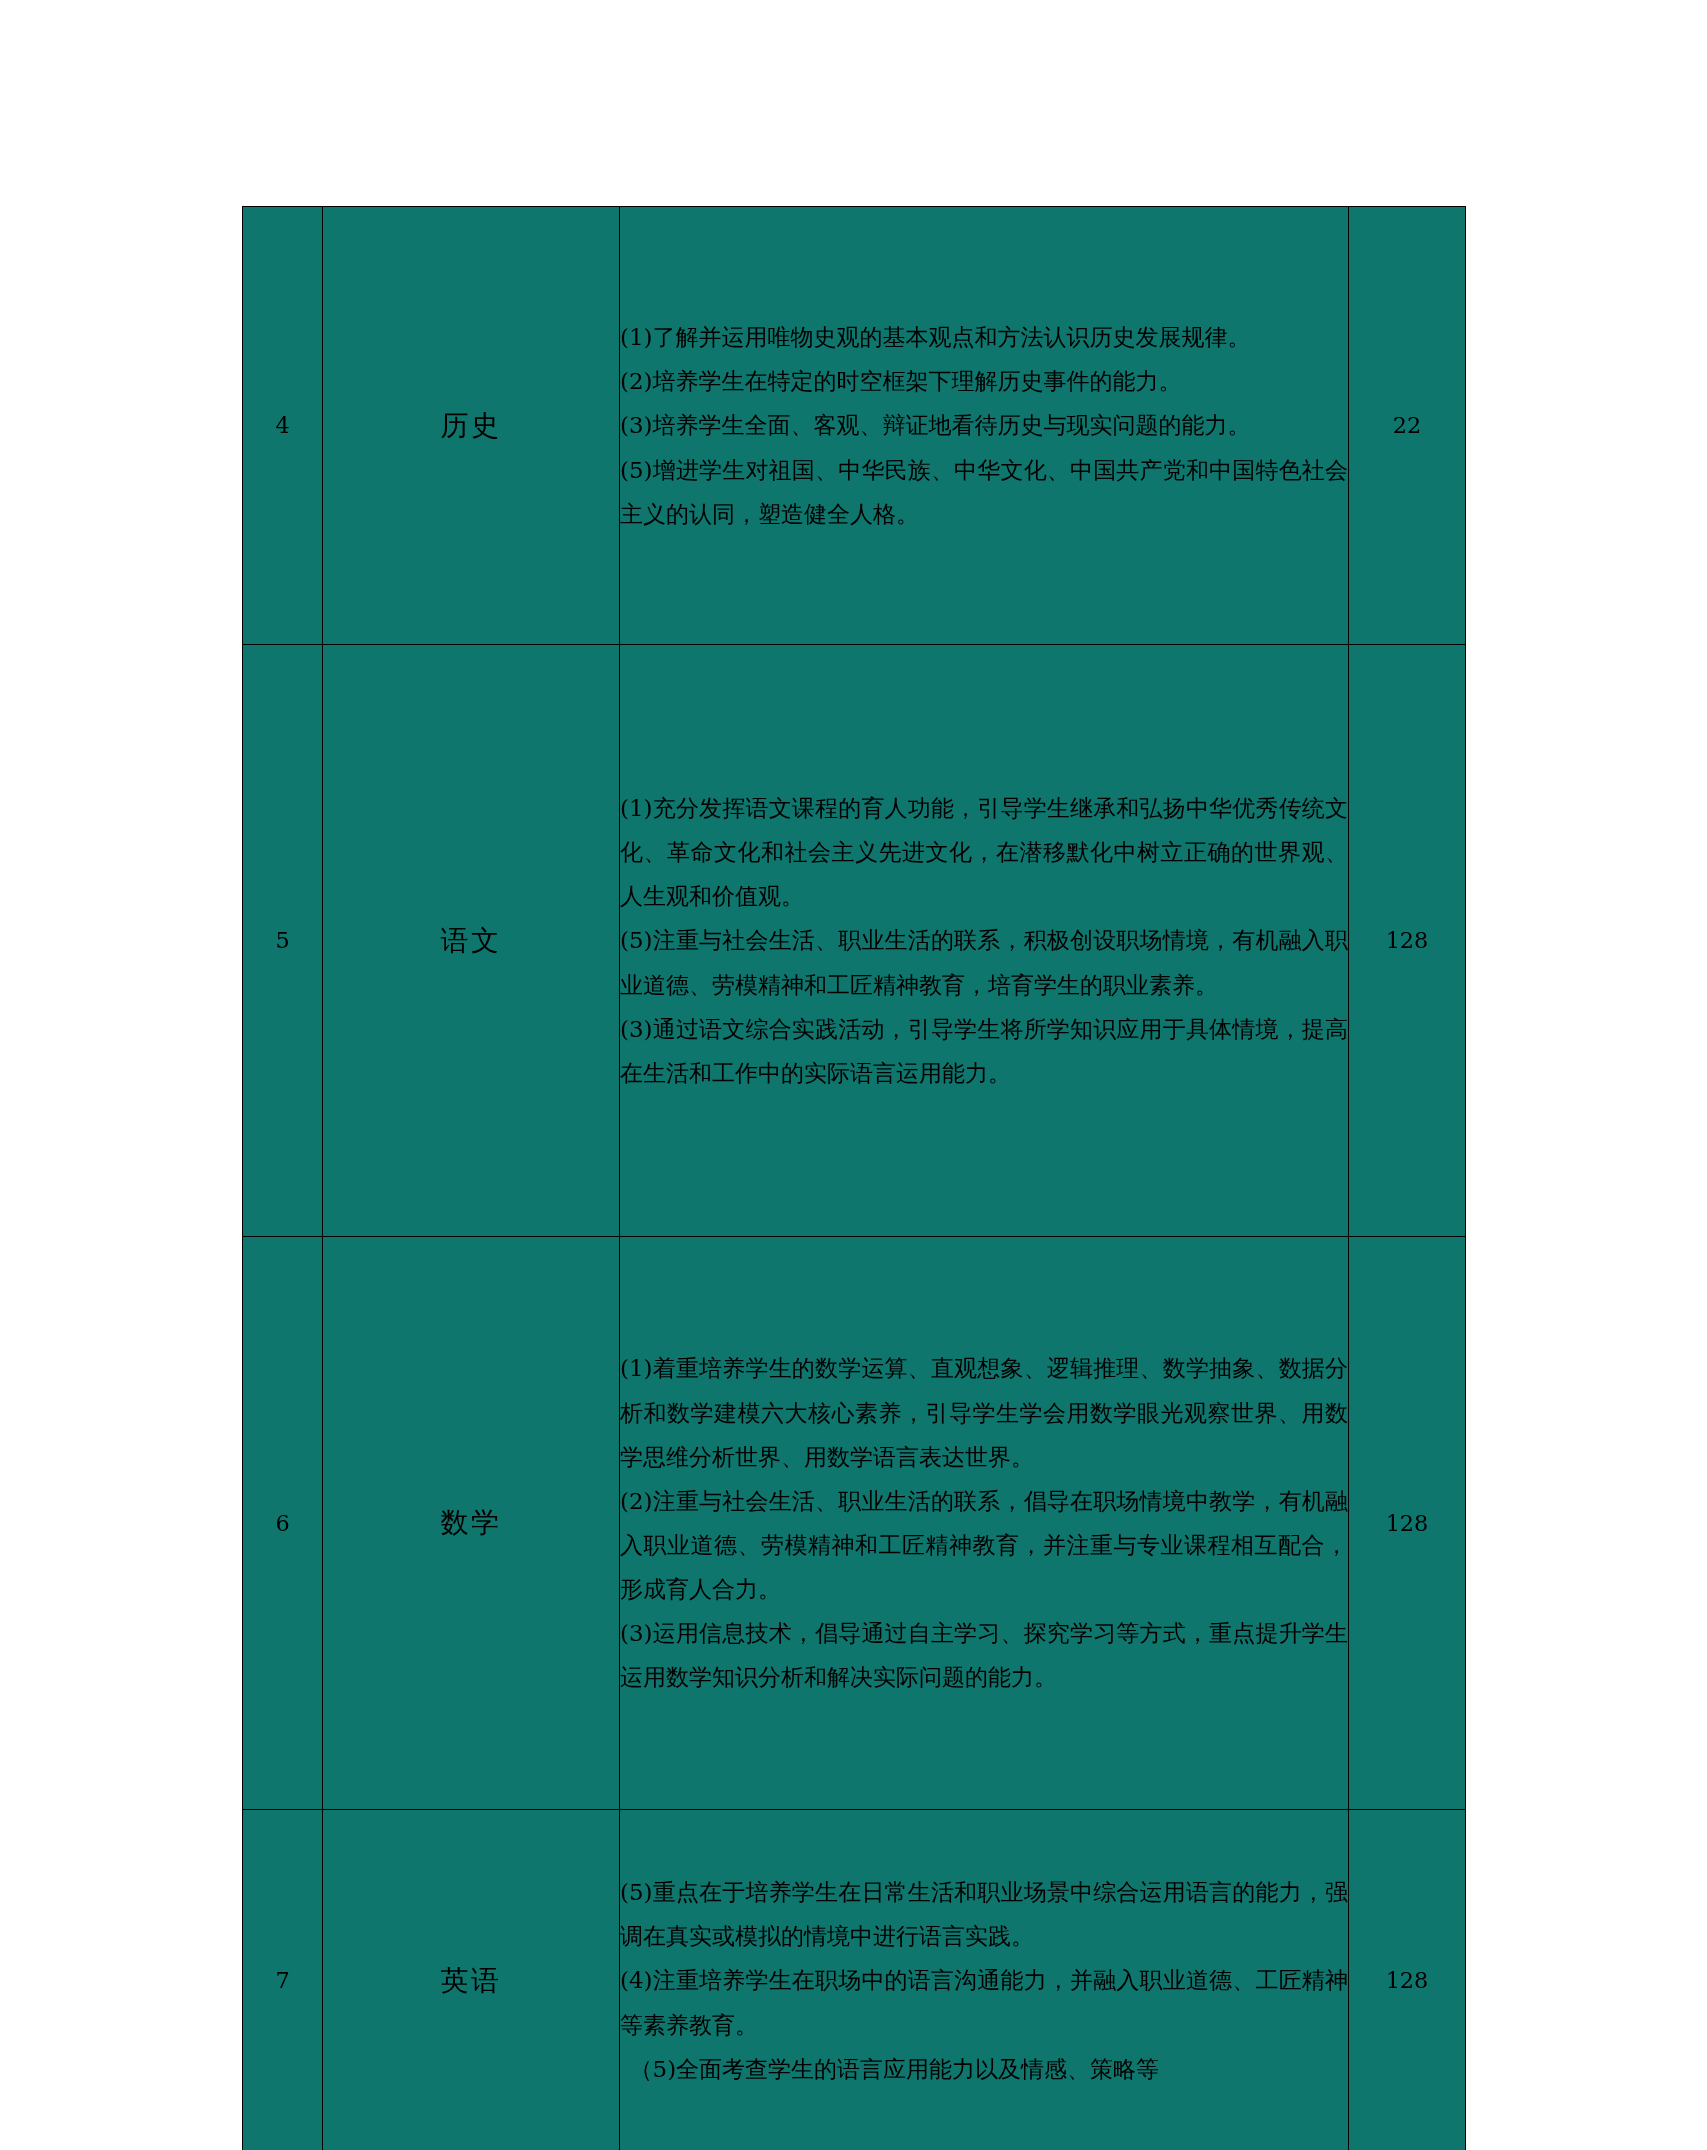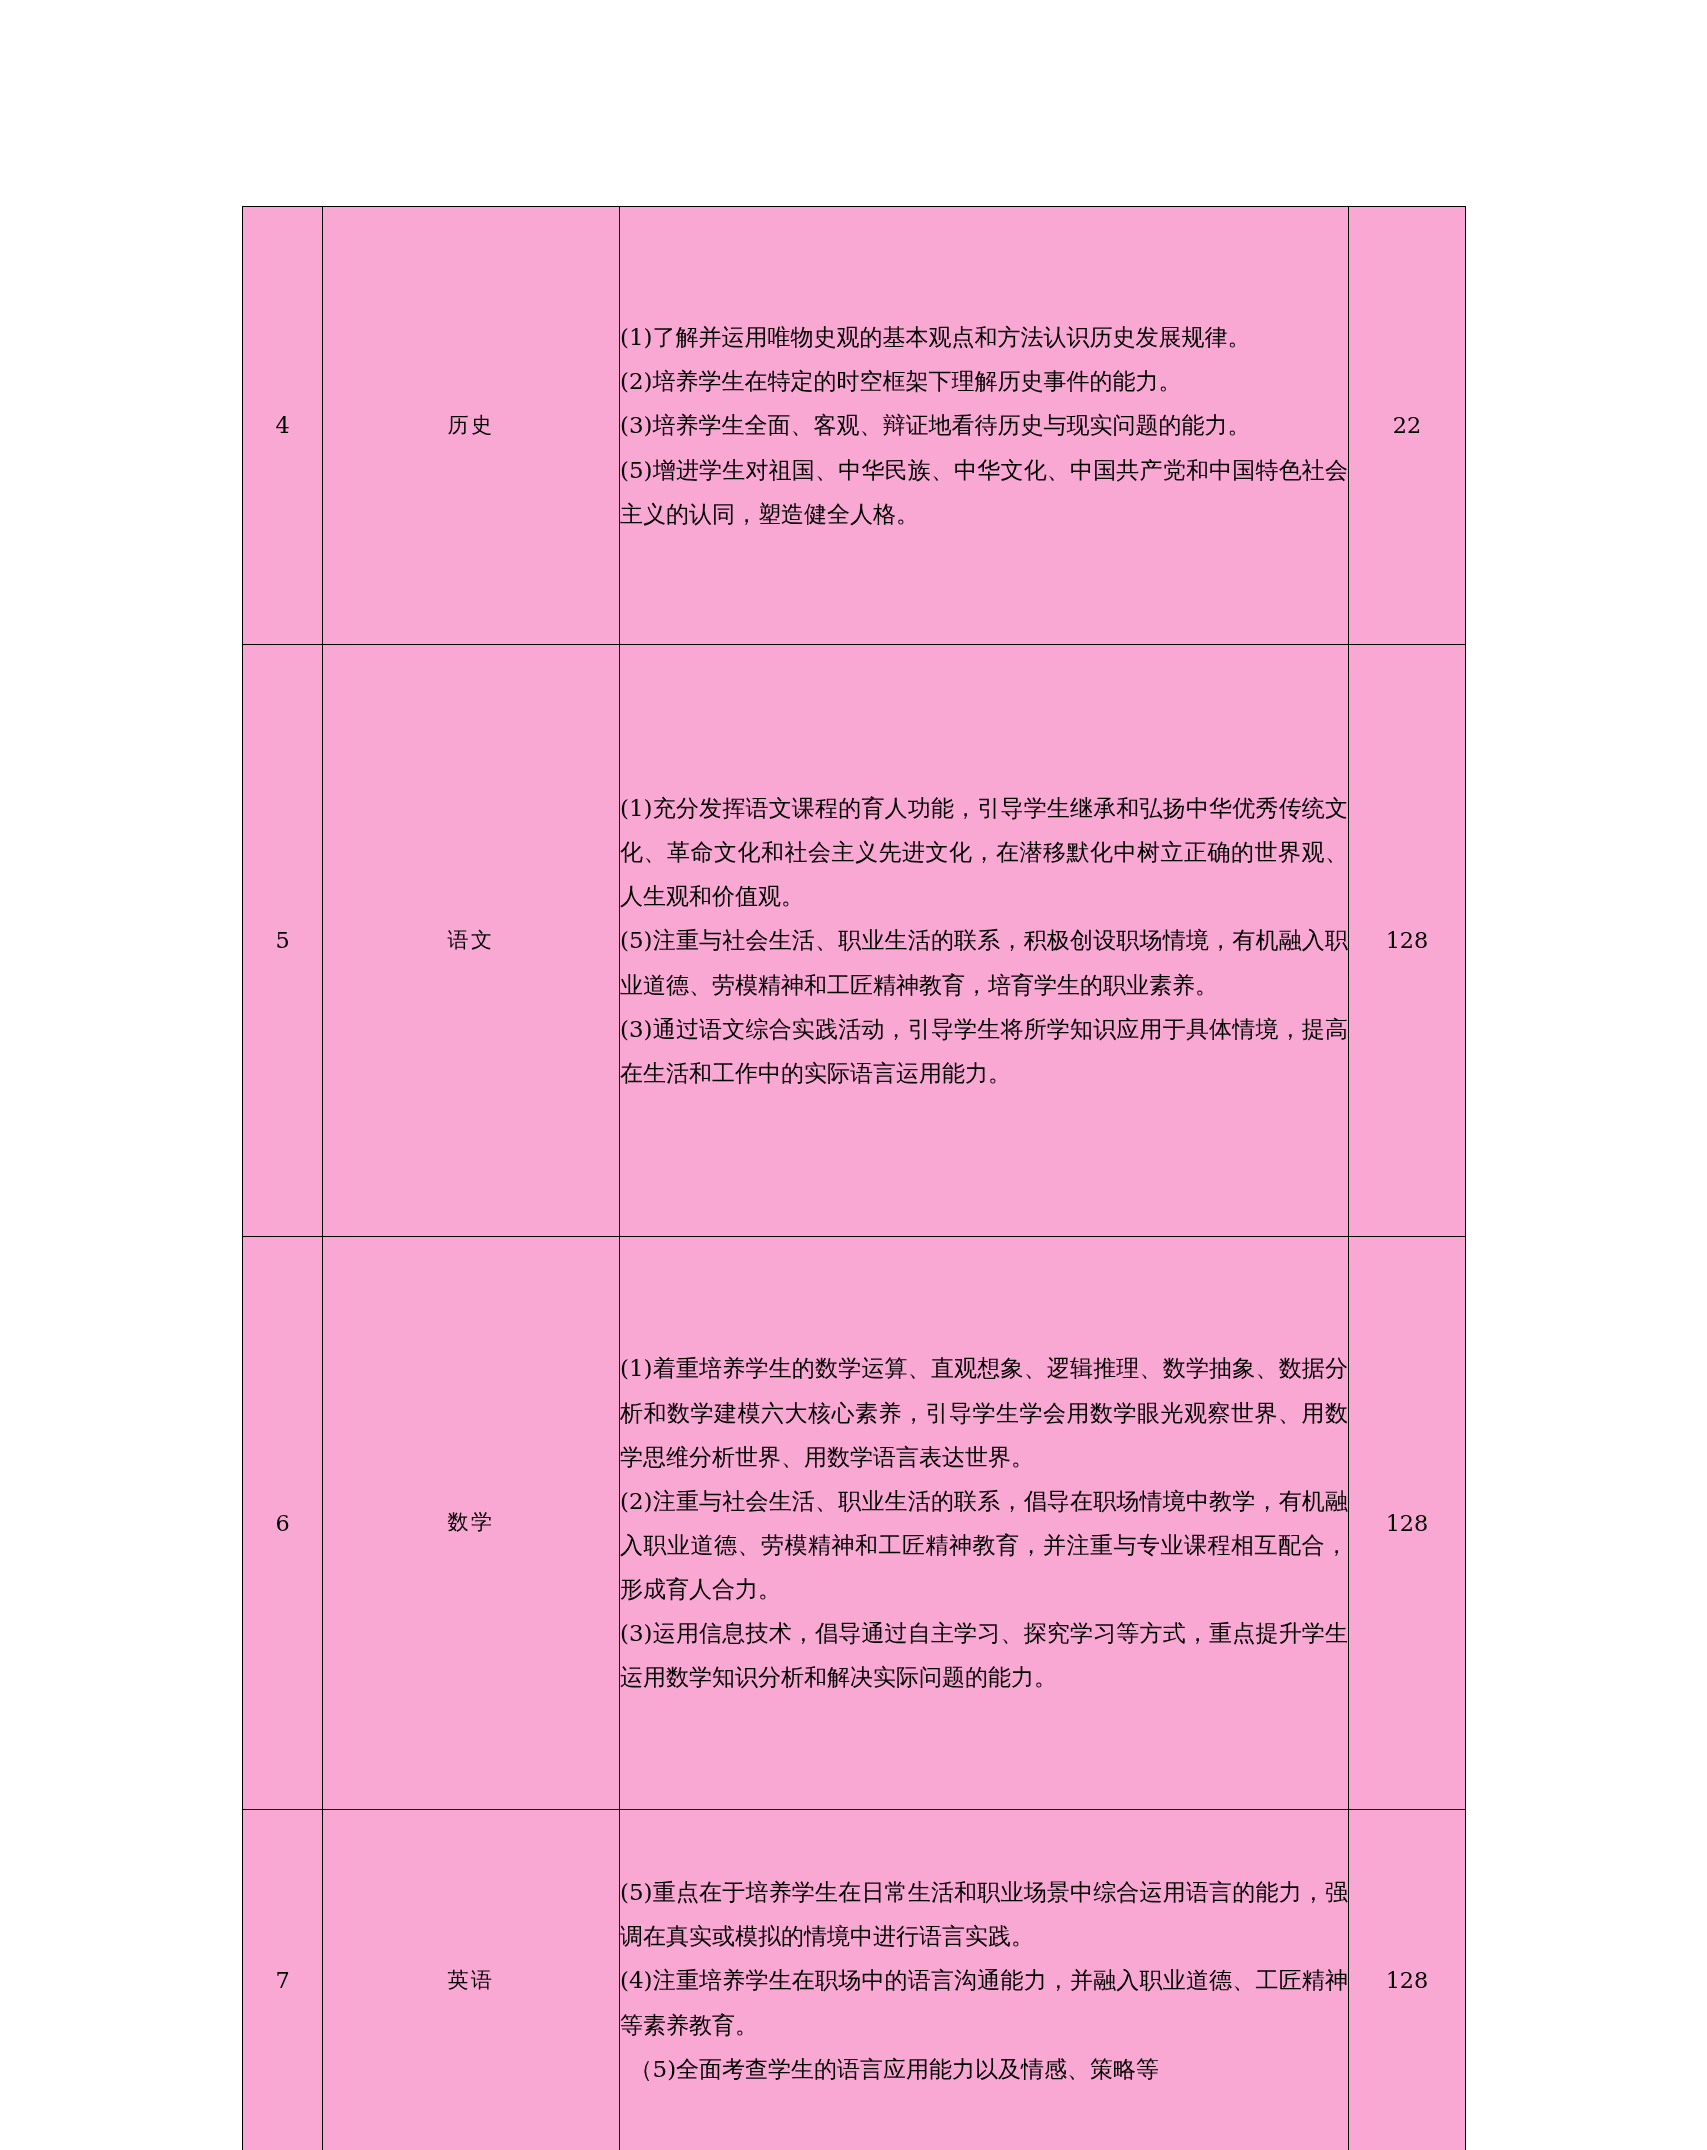--- a/index.html
+++ b/index.html
@@ -31,39 +31,39 @@
     left: 242px;
     top: 206px;
     width: 1222px;
     border-collapse: collapse;
     table-layout: fixed;
   }
   .doc-table td {
     border: 1.3px solid #000000;
     vertical-align: middle;
     padding: 0;
-    background: #f9a8d4;
+    background: #0f766e;
   }
 
   col.c-no    { width: 80px; }
   col.c-subj  { width: 297px; }
   col.c-desc  { width: 729px; }
   col.c-hours { width: 117px; }
 
   .cell-no,
   .cell-hours {
     text-align: center;
     font-family: "DejaVu Serif", "Liberation Serif", serif;
     font-size: 22.4px;
     line-height: 1.2;
   }
   .cell-subj {
     text-align: center;
     font-family: "DejaVu Serif", "Liberation Serif", serif;
-    font-size: 21px;
+    font-size: 28px;
     letter-spacing: 2.6px;
     line-height: 1.2;
   }
   .cell-desc {
     vertical-align: top;
     padding: 13px 11.2px 13px 11.2px;
   }
   .desc-list {
     margin: 0;
     padding: 0;

